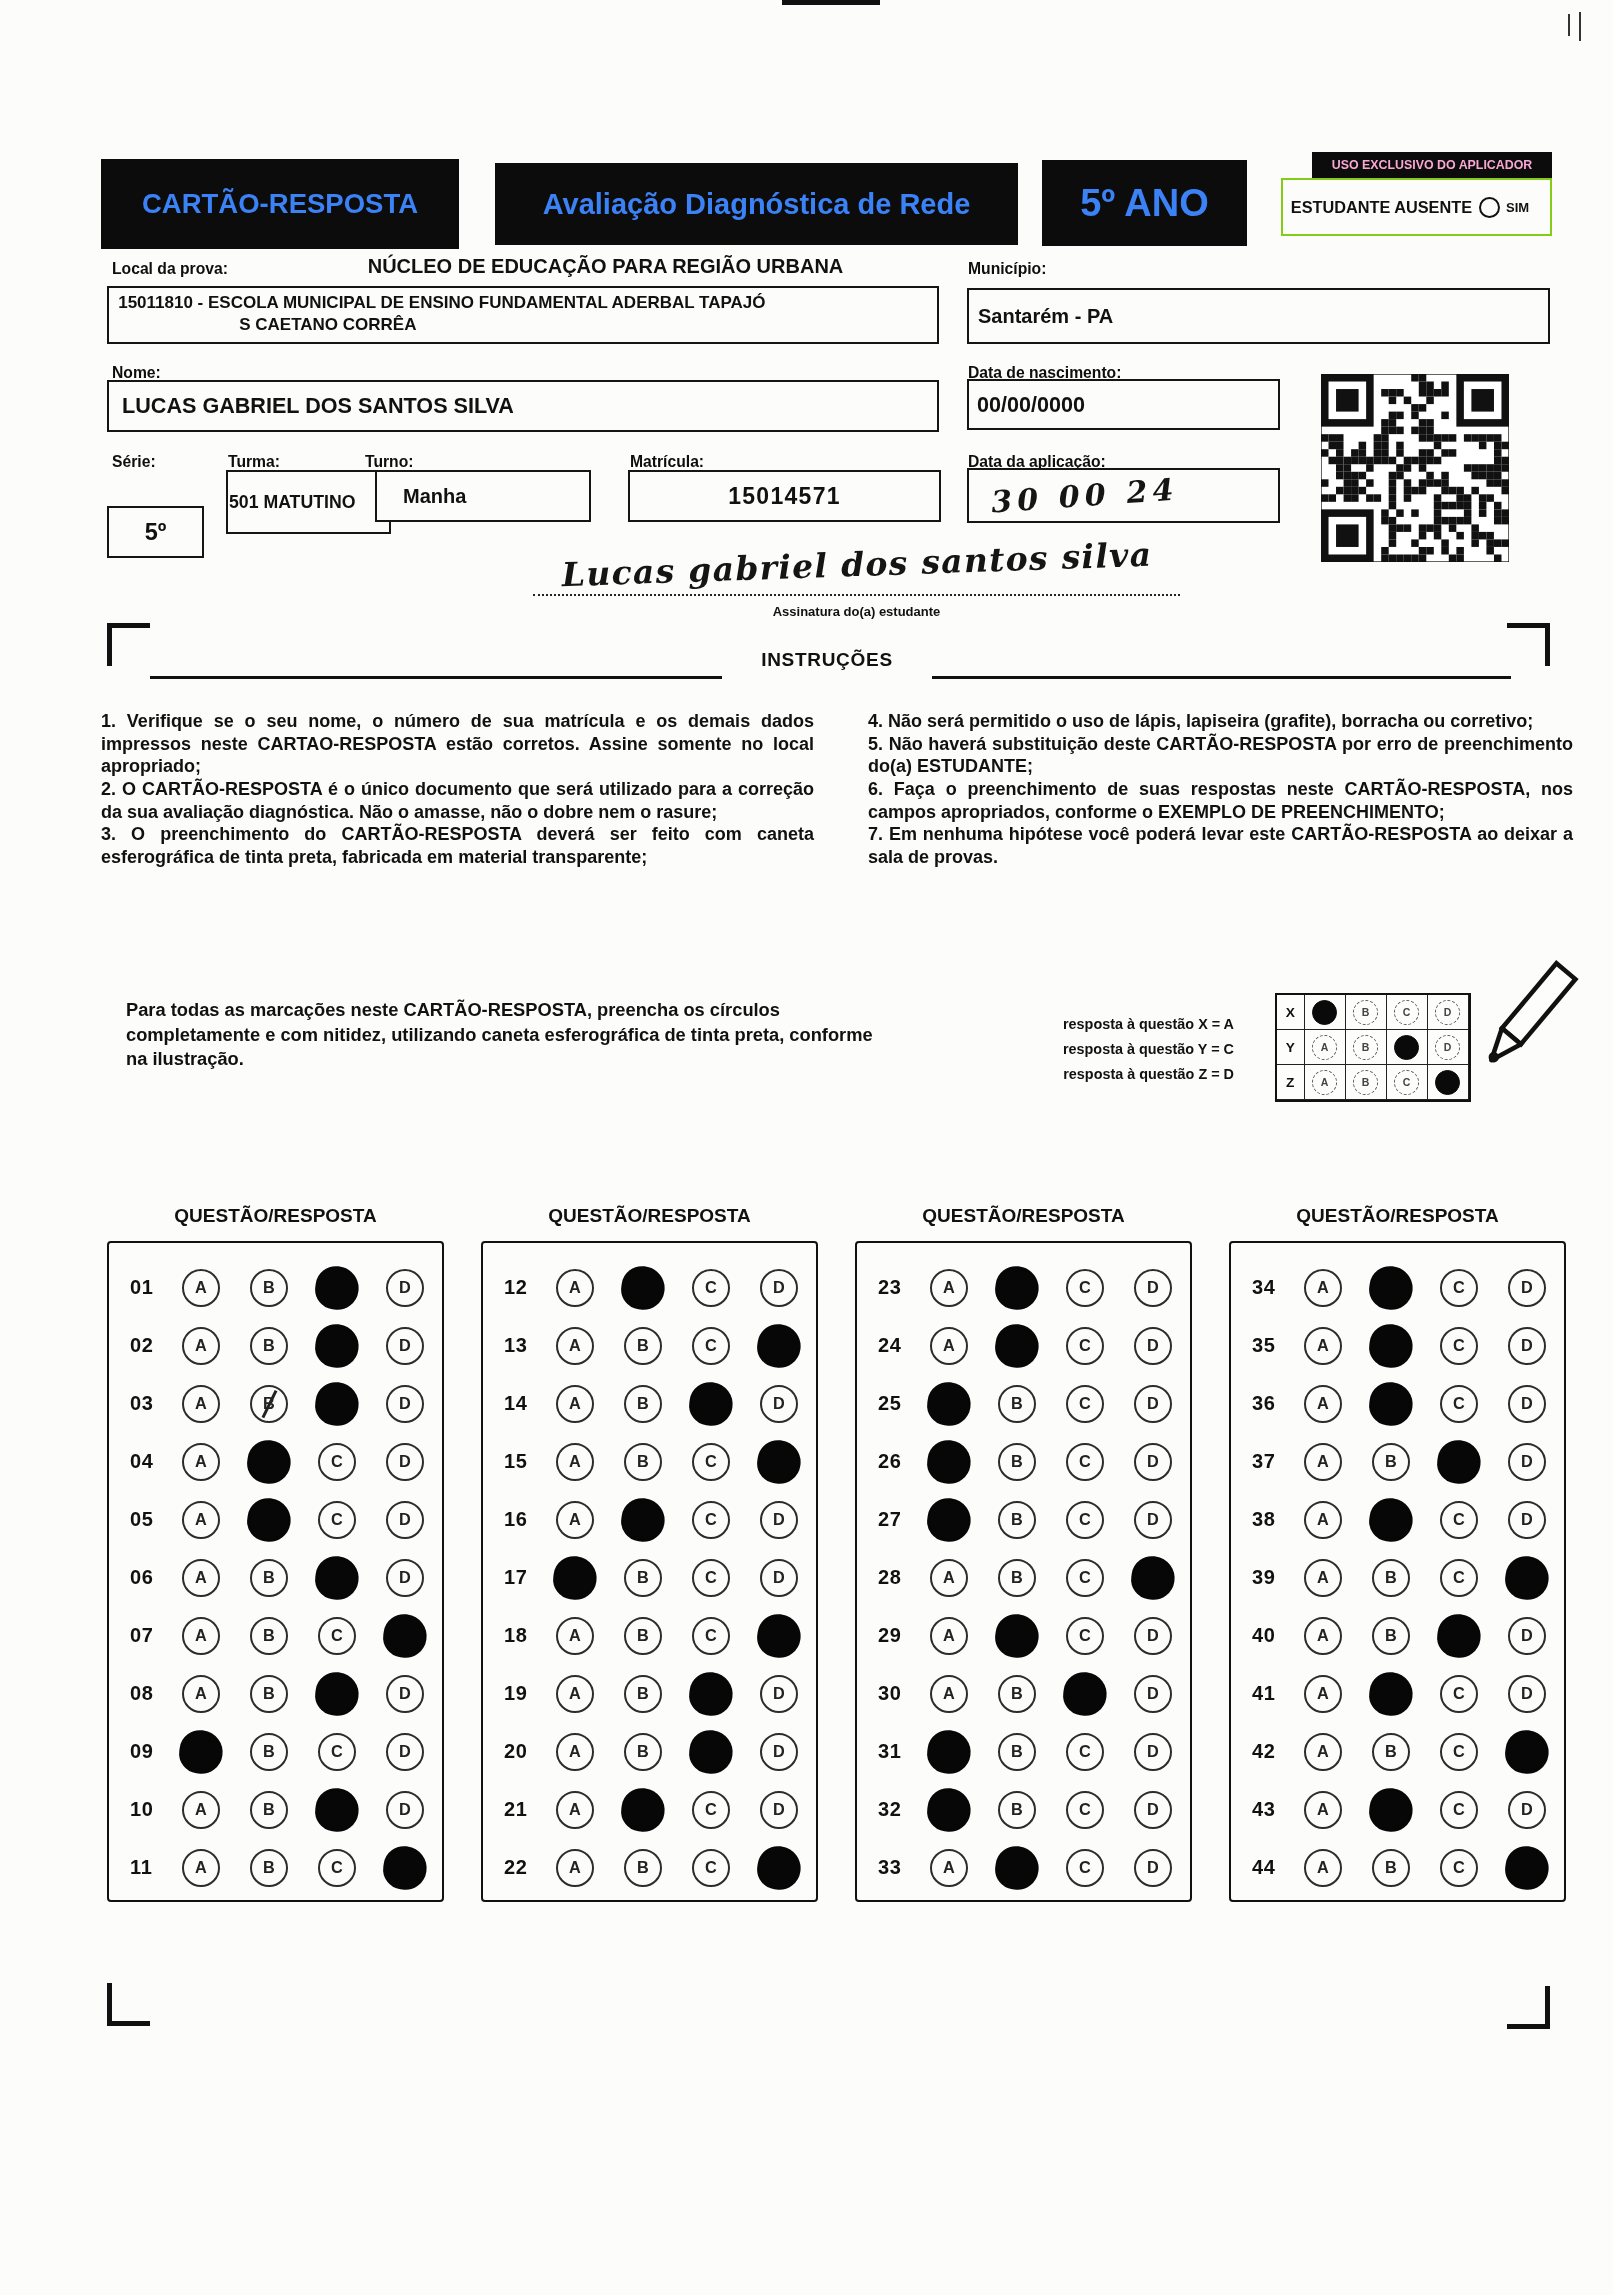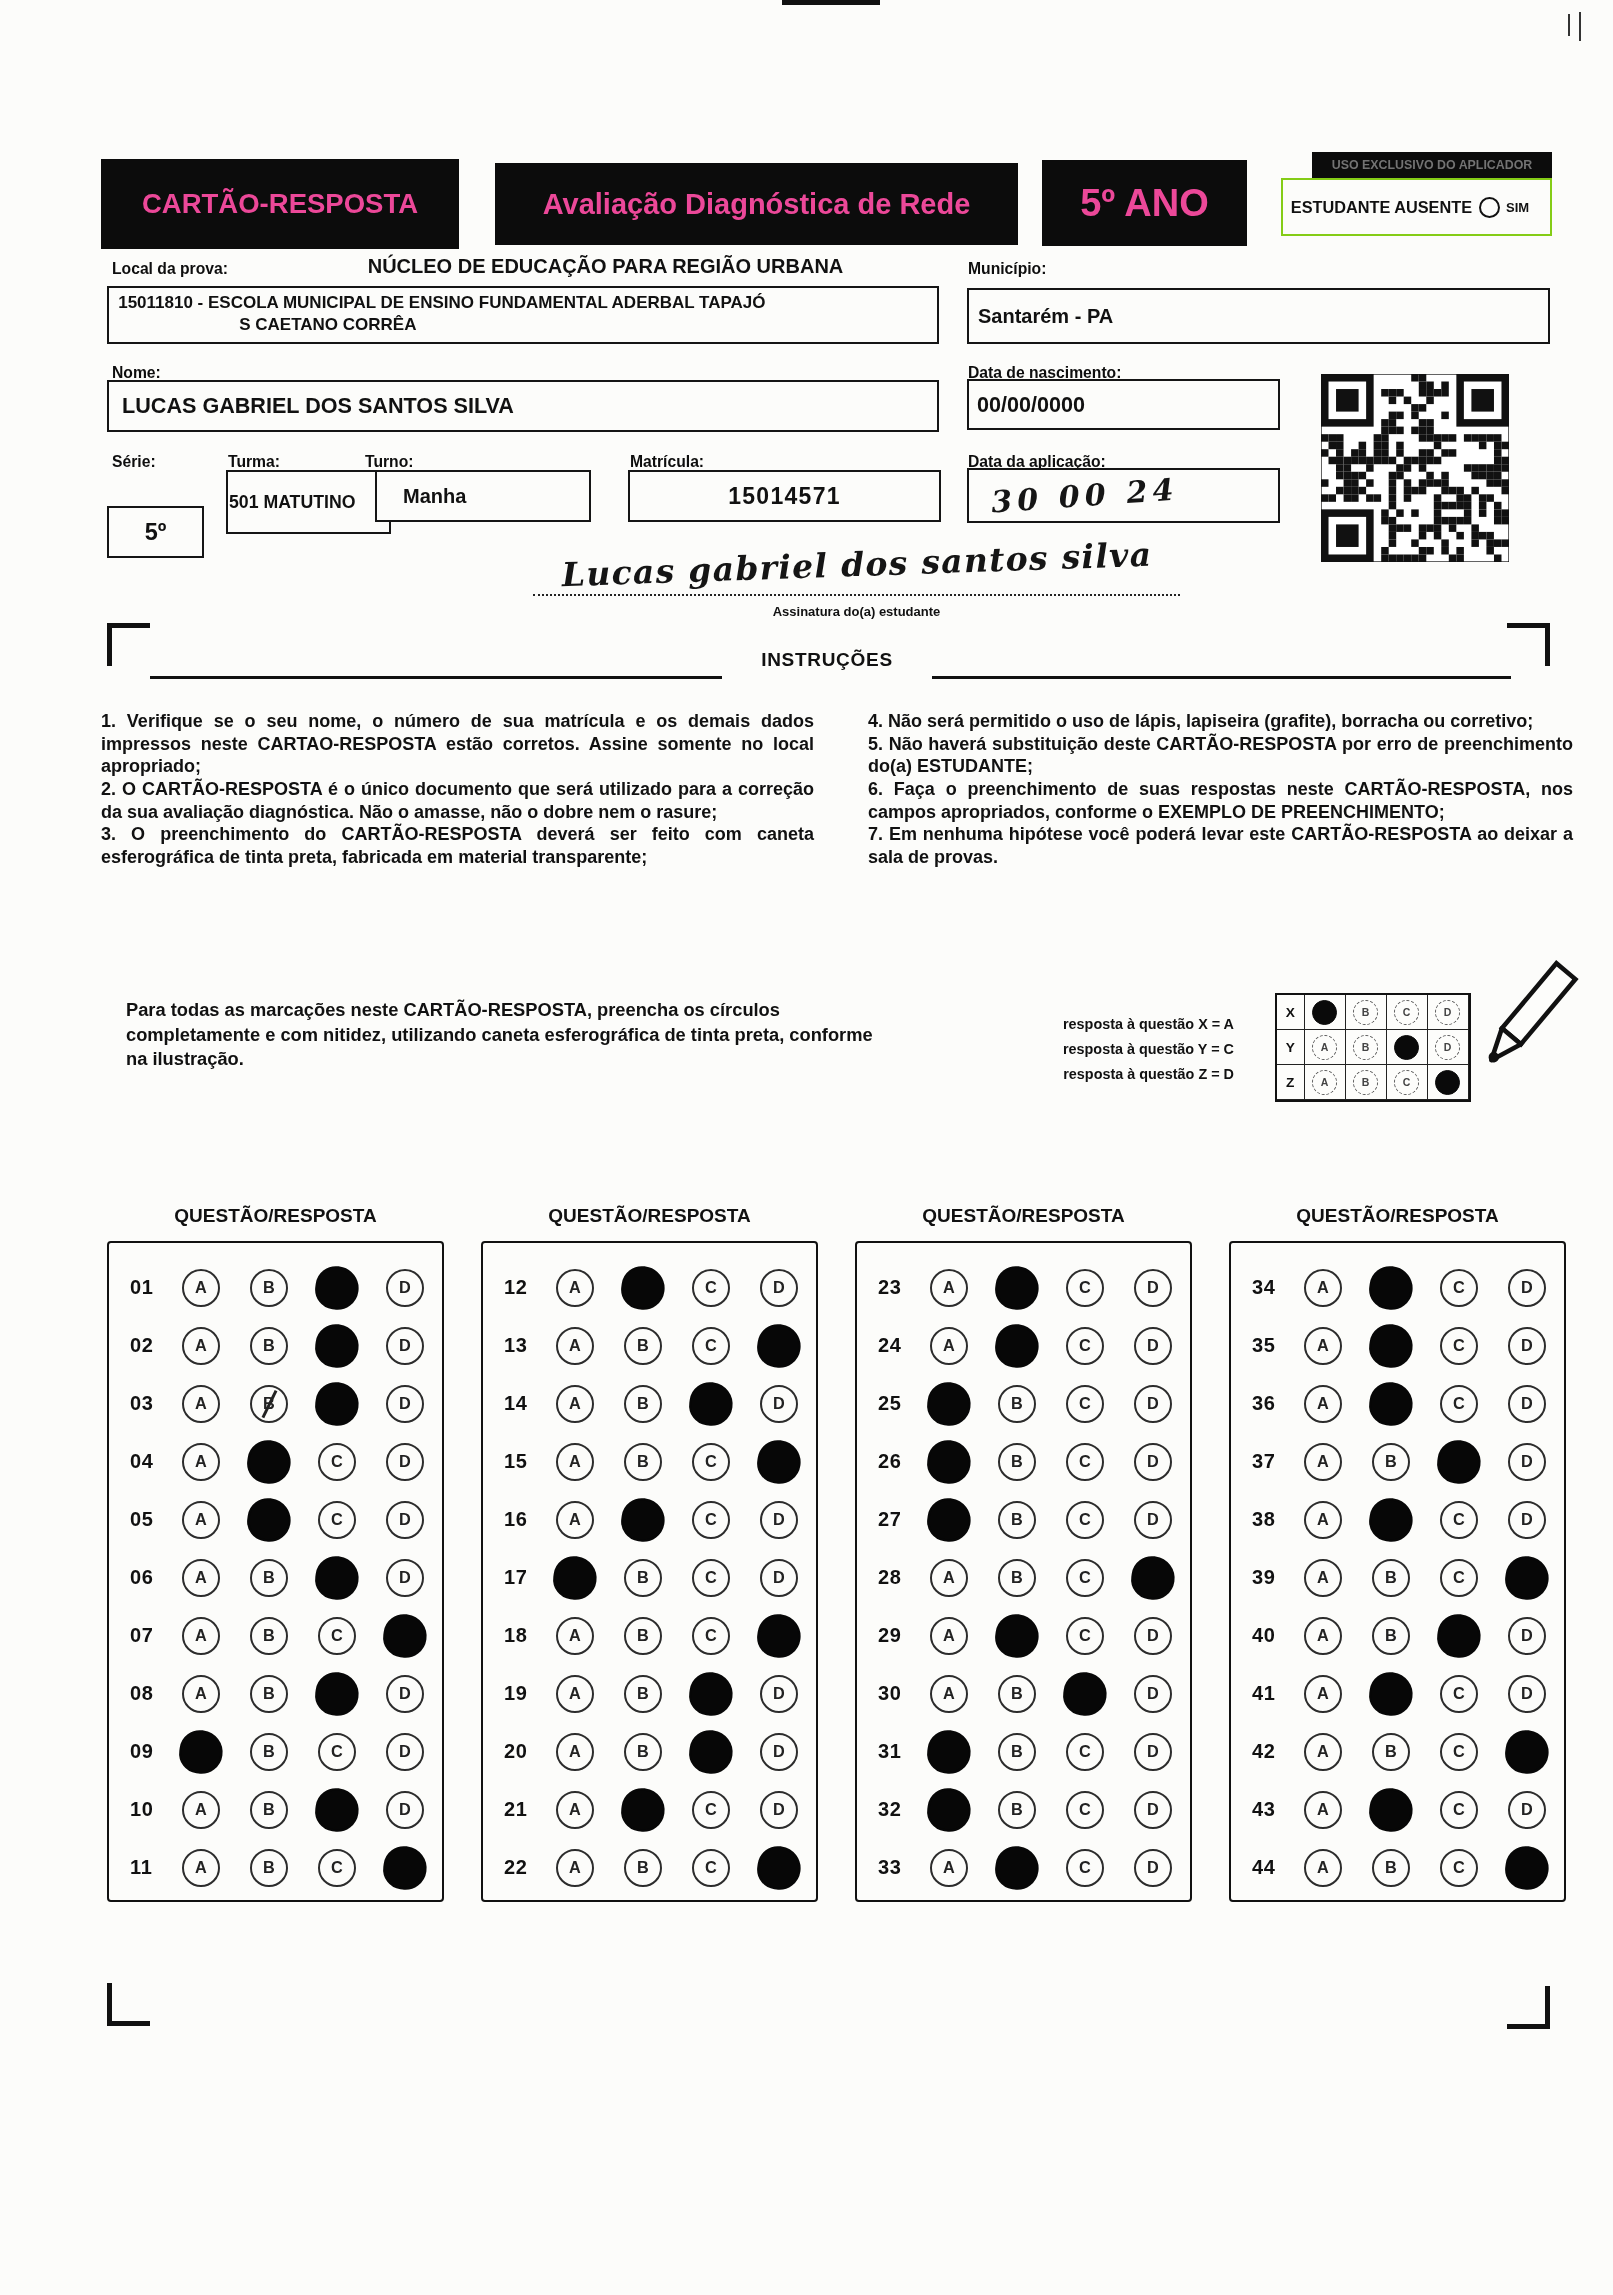--- a/index.html
+++ b/index.html
@@ -1,35 +1,35 @@
 <!DOCTYPE html>
 <html style="font-size:10.5px"><head>
 <meta charset="utf-8">
 <style>
   *{box-sizing:border-box;margin:0;padding:0;}
   body{background:#ffffff;font-family:"Liberation Sans",sans-serif;}
   .page{position:relative;width:1613px;height:2295px;background:#fcfcfa;color:#111;overflow:hidden;}
   .abs{position:absolute;}
-  .blackbox{background:#0c0c0c;color:#ec4899;display:flex;align-items:center;justify-content:center;font-weight:700;text-align:center;}
+  .blackbox{background:#0c0c0c;color:#3b82f6;display:flex;align-items:center;justify-content:center;font-weight:700;text-align:center;}
   .bbox{border:2px solid #151515;}
   .lbl{position:absolute;font-weight:700;font-size:15.7px;color:#0e0e0e;}
   .val-flex{display:flex;align-items:center;font-weight:700;}
   .hand{font-family:"DejaVu Serif",serif;font-style:italic;font-weight:700;color:#151515;}
 
   
   .scan-topline{position:absolute;left:782px;top:0;width:98px;height:5.2px;background:#111;}
   .tick-a{position:absolute;left:1568px;top:14.4px;width:2px;height:22px;background:#333;}
   .tick-b{position:absolute;left:1579px;top:11.8px;width:2px;height:29px;background:#333;}
 
   
   .box-title{left:101px;top:159px;width:358px;height:90px;font-size:27.5px;}
   .box-subtitle{left:495px;top:163px;width:523px;height:82px;font-size:29px;}
   .box-grade{left:1042px;top:160px;width:205px;height:86px;font-size:38px;}
   .aplicador{position:absolute;left:1281px;top:152px;width:271px;}
-  .aplicador-head{background:#0c0c0c;color:#737373;font-weight:700;font-size:12.4px;height:26px;display:flex;align-items:center;justify-content:center;margin-left:31px;}
+  .aplicador-head{background:#0c0c0c;color:#f9a8d4;font-weight:700;font-size:12.4px;height:26px;display:flex;align-items:center;justify-content:center;margin-left:31px;}
   .aplicador-body{border:2px solid #84cc16;height:58px;display:flex;align-items:center;padding:0 7.8px;gap:6.5px;font-weight:700;font-size:16.3px;background:#fcfcfa;}
   .absent-circle{display:inline-block;width:21px;height:21px;border:2.6px solid #111;border-radius:50%;flex:0 0 auto;}
   .absent-sim{font-size:13px;}
 
   
   .lbl-local{left:112px;top:260px;}
   .val-local{position:absolute;left:275px;top:255px;width:661px;text-align:center;font-size:20px;font-weight:700;}
   .lbl-municipio{left:968px;top:260px;}
   .box-school{position:absolute;left:107px;top:286px;width:832px;height:58px;padding:3.9px 9.2px;font-size:17px;font-weight:700;line-height:1.3;}
   .school-l2{padding-left:121px;}

